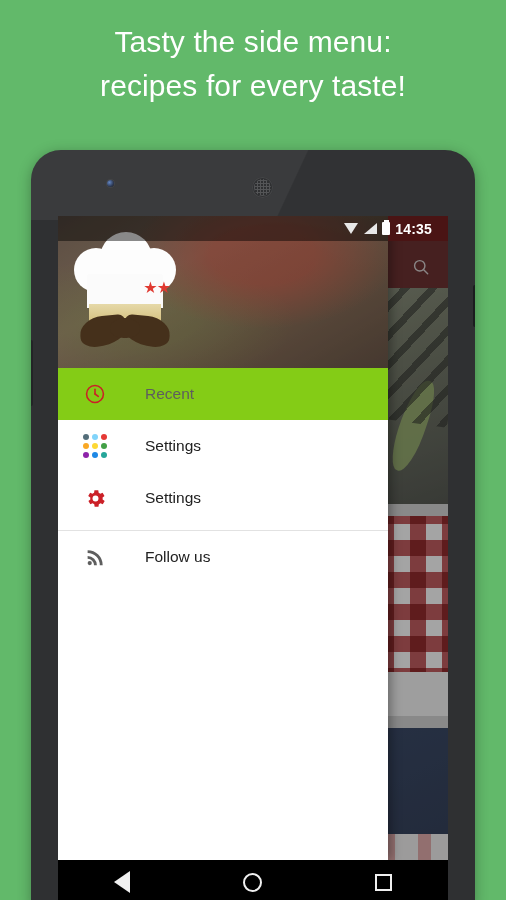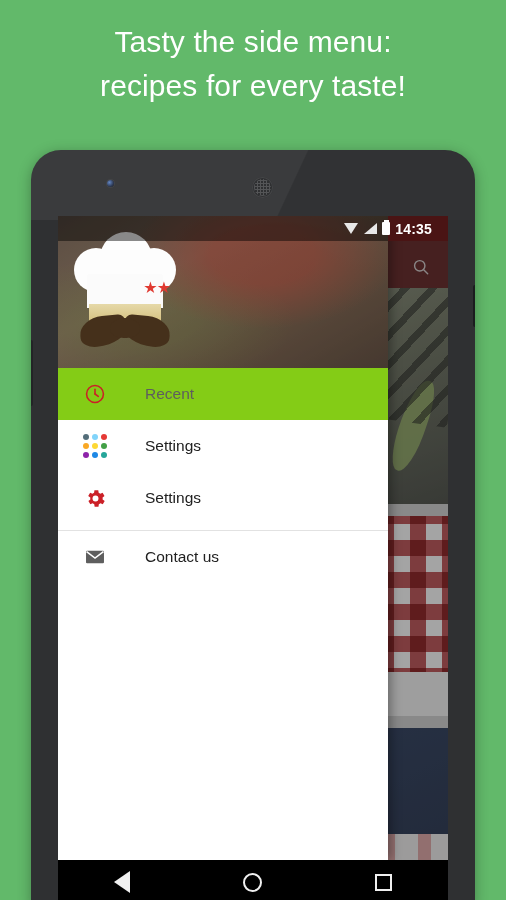--- a/index.html
+++ b/index.html
@@ -435,31 +435,32 @@
               <path fill="#cb2027" d="M19.4 13a7.8 7.8 0 0 0 0-2l2-1.6-2-3.4-2.4 1a7.6 7.6 0 0 0-1.7-1l-.4-2.6h-4l-.4 2.6a7.6 7.6 0 0 0-1.7 1l-2.4-1-2 3.4L6.6 11a7.8 7.8 0 0 0 0 2l-2 1.6 2 3.4 2.4-1c.5.4 1.1.8 1.7 1l.4 2.6h4l.4-2.6c.6-.2 1.2-.6 1.7-1l2.4 1 2-3.4z"></path>
               <circle cx="12" cy="12" r="3.1" fill="#fff"></circle>
             </svg>
           </div>
           <div class="di-label">Settings</div>
         </div>
 
         <div class="di-divider"></div>
 
 
-
-
         <div class="drawer-item">
           <div class="di-icon">
-            <svg width="22" height="22" viewBox="0 0 24 24">
-              <rect x="2.2" y="5.2" width="19.6" height="13.6" rx="1.2" fill="#5e5e5e"></rect>
-              <path d="M2.8 6.2 12 13.2l9.2-7" fill="none" stroke="#fff" stroke-width="1.7"></path>
+            <svg width="21" height="21" viewBox="0 0 24 24" fill="#5e5e5e">
+              <circle cx="5.4" cy="18.4" r="2.4"></circle>
+              <path d="M3 10.2v3.3a7.3 7.3 0 0 1 7.3 7.3h3.3A10.6 10.6 0 0 0 3 10.2z"></path>
+              <path d="M3 3.6v3.3A13.9 13.9 0 0 1 16.9 20.8h3.3A17.2 17.2 0 0 0 3 3.6z"></path>
             </svg>
           </div>
-          <div class="di-label">Contact us</div>
-        </div>
+          <div class="di-label">Follow us</div>
+        </div>
+
+
 
       </div>
     </div>
 
     <div class="statusbar">
       <div class="sb-bg-left"></div>
       <div class="sb-bg-right"></div>
       <div class="sb-item">
           <span class="ic-wifi"></span>
         </div>

